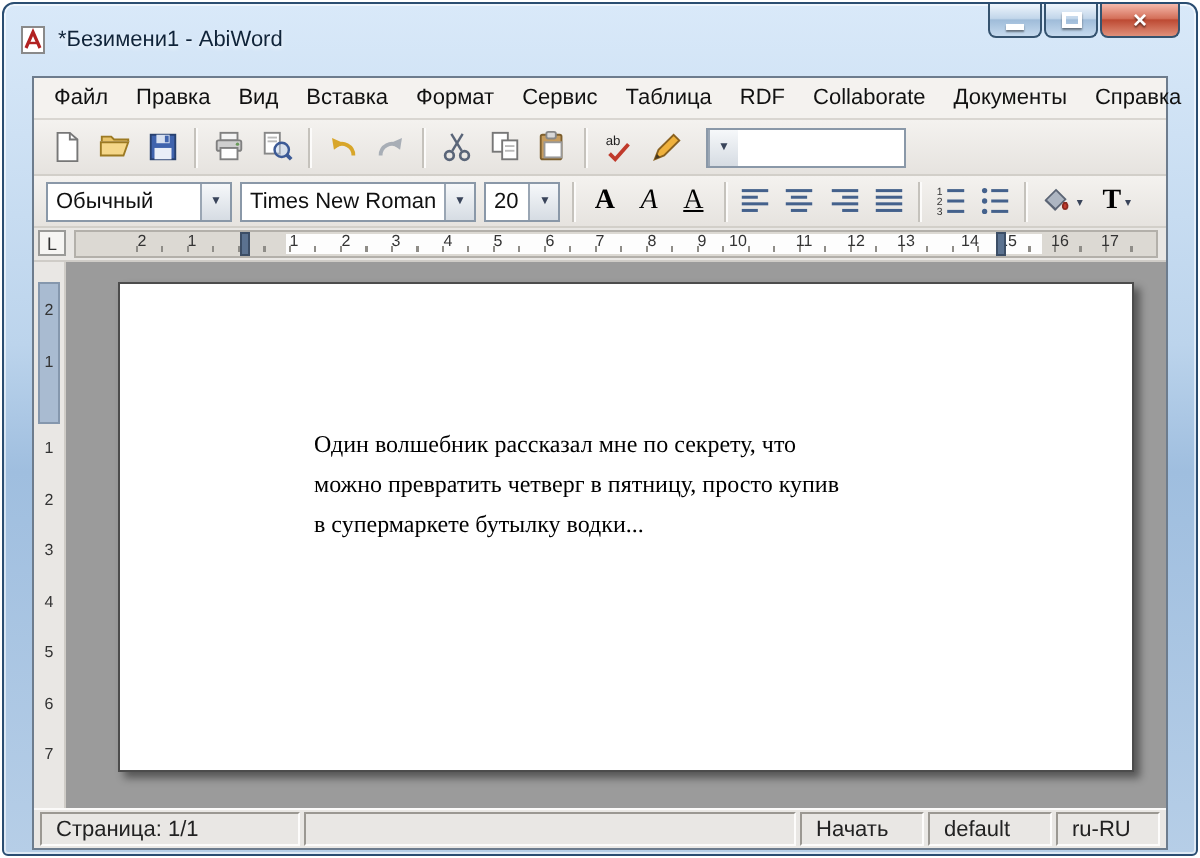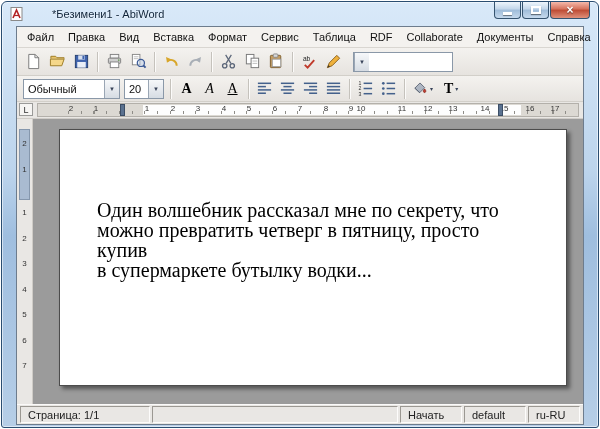--- a/index.html
+++ b/index.html
@@ -4,21 +4,21 @@
 <style>
   * { box-sizing: border-box; margin: 0; padding: 0; }
   html,body { width:600px; height:429px; background:#fff; font-family:"Liberation Sans",sans-serif; overflow:hidden; }
 
   .window{position:absolute; left:1px; top:1px; width:598px; height:427px;
     border:1px solid #2a4d71; border-radius:6px 6px 3px 3px;
     background:linear-gradient(180deg,#d9e9f9 0%,#bcd4ec 40%,#9fbedf 55%,#b6cee7 100%);
     box-shadow:inset 0 0 0 1px rgba(255,255,255,.55); display:flex; flex-direction:column;}
 
   
-  .titlebar{height:24px; display:flex; align-items:center; padding:0 8px; position:relative; flex:0 0 auto;gap:23px;}
+  .titlebar{height:36px; display:flex; align-items:center; padding:0 8px; position:relative; flex:0 0 auto;}
   .app-icon{display:flex; margin-right:5px;}
   .title-text{font-size:11px; color:#10243a; text-shadow:0 1px 2px rgba(255,255,255,.8); white-space:nowrap;}
   .win-controls{position:absolute; top:0; right:8px; display:flex;}
   .win-btn{width:27px; height:17px; border:1px solid #35536f; border-top:none; border-radius:0 0 4px 4px;
     background:linear-gradient(#eef5fc,#c2d6ea 45%,#9fbcd9 50%,#c6daee); display:flex; align-items:center; justify-content:center; margin-left:1px;}
   .win-btn.close{width:40px; background:linear-gradient(#f5b9ab,#d4705a 45%,#bd4a33 50%,#e0907a);}
   .glyph-min{width:9px; height:3px; background:#fff; margin-top:6px; box-shadow:0 1px 1px rgba(0,0,0,.45);}
   .glyph-max{width:10px; height:8px; border:2px solid #fff; box-shadow:0 1px 1px rgba(0,0,0,.45);}
   .glyph-close{color:#fff; font-size:12px; font-weight:bold; line-height:15px; text-shadow:0 1px 1px rgba(0,0,0,.5);}
 
@@ -60,21 +60,21 @@
   .ruler-num{position:absolute; top:2px; transform:translateX(-50%); font-size:8px; color:#333; line-height:10px;}
   .margin-marker{position:absolute; top:2px; bottom:2px; width:5px; background:#5b7290; border:1px solid #3c4e66;}
 
   
   .doc-row{flex:1; display:flex; min-height:0;}
   .ruler-v{width:16px; background:#e9e7e4; border-right:1px solid #cfccc7; position:relative; flex:0 0 auto;}
   .v-margin-block{position:absolute; left:2px; right:2px; top:10px; height:71px; background:#a9bbd1; border:1px solid #8597ad;}
   .ruler-vnum{position:absolute; left:0; width:100%; text-align:center; font-size:8px; color:#333; transform:translateY(-50%);}
   .canvas{flex:1; background:#9b9b9b; padding:10px 0 0 26px; overflow:hidden;}
   .page{width:508px; height:calc(100% - 18px); background:#fff; border:1px solid #4c4c4c; box-shadow:3px 3px 4px rgba(0,0,0,.45);}
-  .page-text{padding:70px 58px 0 37px; font-family:"Liberation Serif","DejaVu Serif",serif; font-size:20px; line-height:20px; color:#000;}
+  .page-text{padding:70px 58px 0 97px; font-family:"Liberation Serif","DejaVu Serif",serif; font-size:12px; line-height:20px; color:#000;}
 
   
   .statusbar{height:20px; background:#e9e7e4; border-top:1px solid #fbfaf9; display:flex; align-items:stretch; font-size:11px; color:#222; flex:0 0 auto; padding:1px 2px;}
   .sb-cell{border:1px solid; border-color:#9b9892 #fdfcfb #fdfcfb #9b9892; margin:0 1px; padding:0 7px; display:flex; align-items:center; white-space:nowrap;}
   .sb-page{min-width:130px;}
   .sb-spacer{flex:1;}
   .sb-mode{min-width:62px;}
   .sb-style{min-width:62px;}
   .sb-lang{min-width:52px;}
 
@@ -215,20 +215,24 @@
       <div class="combo zoom">
         <span class="arrow">▼</span>
       </div>
     </div>
 
     <div class="toolbar toolbar2">
       <div class="combo style">
         <span class="val">Обычный</span>
         <span class="arrow">▼</span>
       </div>
+      <div class="combo font">
+        <span class="val">Times New Roman</span>
+        <span class="arrow">▼</span>
+      </div>
       <div class="combo size">
         <span class="val">20</span>
         <span class="arrow">▼</span>
       </div>
       <div class="tb-sep"></div>
       <div class="tb-btn">
           <span class="fmt-letter b">А</span>
         </div>
       <div class="tb-btn">
           <span class="fmt-letter i">А</span>
@@ -327,21 +331,21 @@
       <span class="ruler-num" style="left:79px">1</span>
       <span class="ruler-num" style="left:130px">1</span>
       <span class="ruler-num" style="left:156px">2</span>
       <span class="ruler-num" style="left:181px">3</span>
       <span class="ruler-num" style="left:207px">4</span>
       <span class="ruler-num" style="left:232px">5</span>
       <span class="ruler-num" style="left:258px">6</span>
       <span class="ruler-num" style="left:283px">7</span>
       <span class="ruler-num" style="left:309px">8</span>
       <span class="ruler-num" style="left:334px">9</span>
-      <span class="ruler-num" style="left:344px">10</span>
+      <span class="ruler-num" style="left:352px">10</span>
       <span class="ruler-num" style="left:385px">11</span>
       <span class="ruler-num" style="left:411px">12</span>
       <span class="ruler-num" style="left:436px">13</span>
       <span class="ruler-num" style="left:468px">14</span>
       <span class="ruler-num" style="left:487px">15</span>
       <span class="ruler-num" style="left:513px">16</span>
       <span class="ruler-num" style="left:538px">17</span>
       <div class="margin-marker" style="left:103px"></div>
       <div class="margin-marker" style="left:481px"></div>
     </div>

